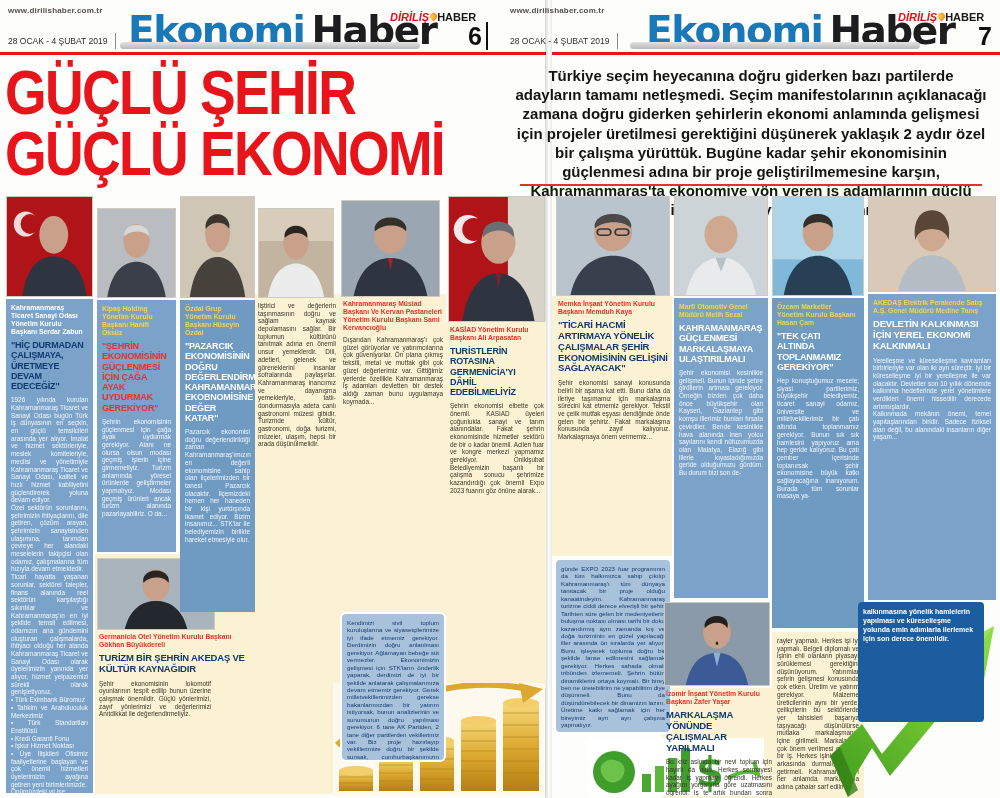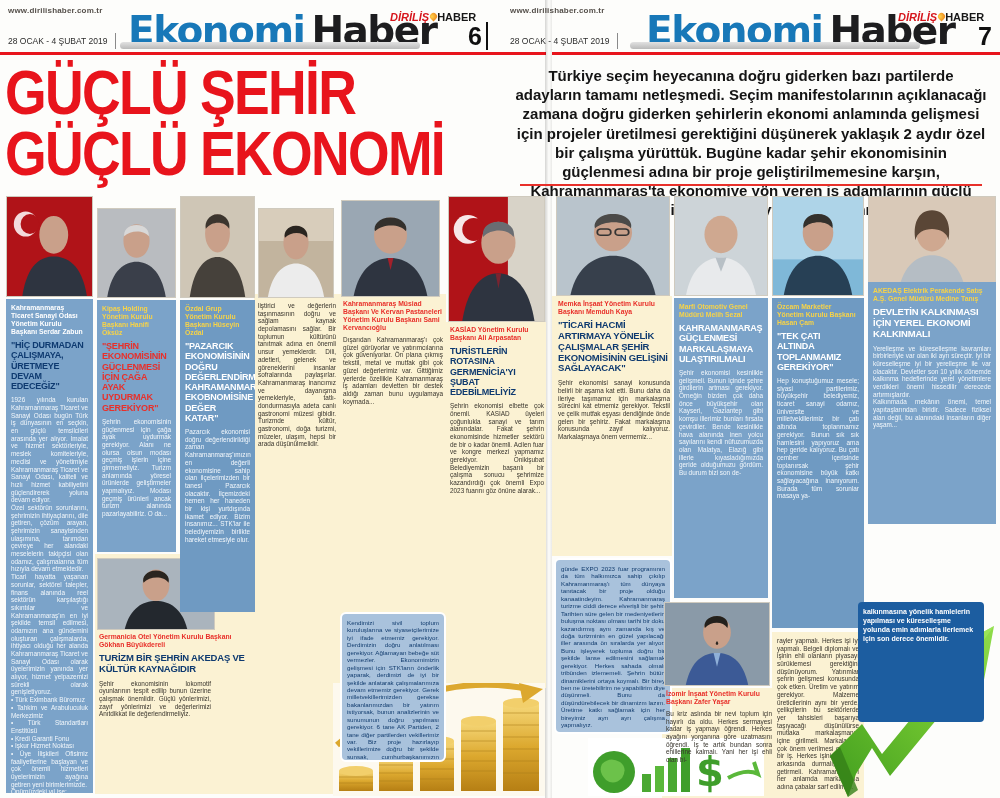--- a/index.html
+++ b/index.html
@@ -202,21 +202,21 @@
         <circle cx="26" cy="34" r="12" fill="#b01318"></circle>
         <rect x="62" y="0" width="38" height="130" fill="#d8d3c8"></rect>
         <ellipse cx="52" cy="48" rx="18" ry="22" fill="#c9a08a"></ellipse>
         <path d="M52,26 C40,26 34,34 36,42 C44,33 62,33 68,42 C70,34 64,26 52,26 Z" fill="#6a6d72"></path>
         <path d="M14,130 C20,92 37,80 52,80 C67,80 84,92 90,130 Z" fill="#2e3440"></path>
         <path d="M49,80 L52,96 L55,80 Z" fill="#7b2430"></path>
       </svg>
   </div>
   <div class="abs" style="left:450px;top:326px;width:94px;height:364px;">
     <div class="cap cap-red">KASİAD Yönetim Kurulu Başkanı Ali Arpasatan</div>
-    <div class="quote q-navy">TURİSTLERİN ROTASINA GERMENİCİA'YI ŞUBAT EDEBİLMELİYİZ</div>
+    <div class="quote q-navy">TURİSTLERİN ROTASINA GERMENİCİA'YI DÂHİL EDEBİLMELİYİZ</div>
     <div class="body-txt t-dark">Şehrin ekonomisi elbette çok önemli. KASİAD üyeleri çoğunlukla sanayi ve tarım alanındalar. Fakat şehrin ekonomisinde hizmetler sektörü de bir o kadar önemli. Acilen fuar ve kongre merkezi yapmamız gerekiyor. Onikişubat Belediyemizin başarılı bir çalışma sonucu şehrimize kazandırdığı çok önemli Expo 2023 fuarını göz önüne alarak...</div>
   </div>
 
   <div class="gfx" style="left:333px;top:683px;width:212px;height:113px;z-index:2;">
     <svg width="212" height="113" viewBox="0 0 212 113">
       <defs>
         <linearGradient id="gold" x1="0" y1="0" x2="0" y2="1">
             <stop offset="0" stop-color="#f6d87a"></stop>
             <stop offset=".5" stop-color="#dca82e"></stop>
             <stop offset="1" stop-color="#b67f14"></stop>
@@ -317,20 +317,21 @@
         <rect width="120" height="95" fill="#8a9aa8"></rect>
         <ellipse cx="60" cy="34" rx="16" ry="19" fill="#c9a08a"></ellipse>
         <path d="M60,15 C49,15 44,23 46,29 C53,21 67,21 72,29 C74,23 71,15 60,15 Z" fill="#23201c"></path>
         <path d="M60,44 C55,50 65,50 60,44 Z" fill="#2a2520"></path>
         <path d="M24,95 C30,66 45,58 60,58 C75,58 90,66 96,95 Z" fill="#3c5a96"></path>
         <path d="M56,58 L60,74 L64,58 Z" fill="#8fb0d8"></path>
       </svg>
   </div>
   <div class="abs" style="left:666px;top:690px;width:106px;height:106px;">
     <div class="cap cap-red">İzomir İnşaat Yönetim Kurulu Başkanı Zafer Yaşar</div>
+    <div class="quote q-navy q-big">MARKALAŞMA YÖNÜNDE ÇALIŞMALAR YAPILMALI</div>
     <div class="body-txt t-dark">Bu kriz aslında bir nevi toplum için hayırlı da oldu. Herkes sermayesi kadar iş yapmayı öğrendi. Herkes ayağını yorganına göre uzatmasını öğrendi. İş te artık bundan sonra ehillerine kalmalı. Yani her işi ehli olan bi-</div>
   </div>
 
   <div class="photo" style="left:772px;top:196px;width:92px;height:100px;">
     <svg viewBox="0 0 100 110" preserveAspectRatio="none">
         <rect width="100" height="110" fill="#aed4e8"></rect>
         <rect y="70" width="100" height="40" fill="#7fb8d8"></rect>
         <ellipse cx="50" cy="40" rx="17" ry="21" fill="#c9a08a"></ellipse>
         <path d="M50,19 C38,19 32,28 34,35 C42,26 60,26 66,35 C68,28 62,19 50,19 Z" fill="#33302c"></path>
         <path d="M12,110 C18,76 35,66 50,66 C65,66 82,76 88,110 Z" fill="#274055"></path>
@@ -346,21 +347,21 @@
   </div>
 
   <div class="photo" style="left:868px;top:196px;width:128px;height:96px;">
     <svg viewBox="0 0 130 100" preserveAspectRatio="none">
         <rect width="130" height="100" fill="#d9c9b8"></rect>
         <ellipse cx="65" cy="38" rx="16" ry="20" fill="#cfa890"></ellipse>
         <path d="M65,14 C50,14 45,30 48,46 C50,30 80,30 82,46 C85,30 80,14 65,14 Z" fill="#5a4636"></path>
         <path d="M30,100 C36,72 50,62 65,62 C80,62 94,72 100,100 Z" fill="#b5bdc4"></path>
       </svg>
   </div>
-  <div class="panel blue" style="left:868px;top:282px;width:128px;height:242px;">
+  <div class="panel blue" style="left:868px;top:294px;width:128px;height:306px;">
     <div class="cap cap-yellow">AKEDAŞ Elektrik Perakende Satış A.Ş. Genel Müdürü Medine Tanış</div>
     <div class="quote q-white q-big">DEVLETİN KALKINMASI İÇİN YEREL EKONOMİ KALKINMALI</div>
     <div class="body-txt t-white">Yerelleşme ve küreselleşme kavramları birbirleriyle var olan iki ayrı süreçtir. İyi bir küreselleşme iyi bir yerelleşme ile var olacaktır. Devletler son 10 yıllık dönemde kalkınma hedeflerinde yerel yönetimlere verdikleri önemi hissedilir derecede artırmışlardır.
 Kalkınmada mekânın önemi, temel yapıtaşlarından biridir. Sadece fiziksel alan değil, bu alanındaki insanların diğer yaşam...</div>
   </div>
 
   <div class="gfx" style="left:826px;top:608px;width:174px;height:190px;z-index:2;">
     <svg width="174" height="190" viewBox="0 0 174 190">
       <defs>
         <linearGradient id="ga" x1="0" y1="1" x2="1" y2="0">

